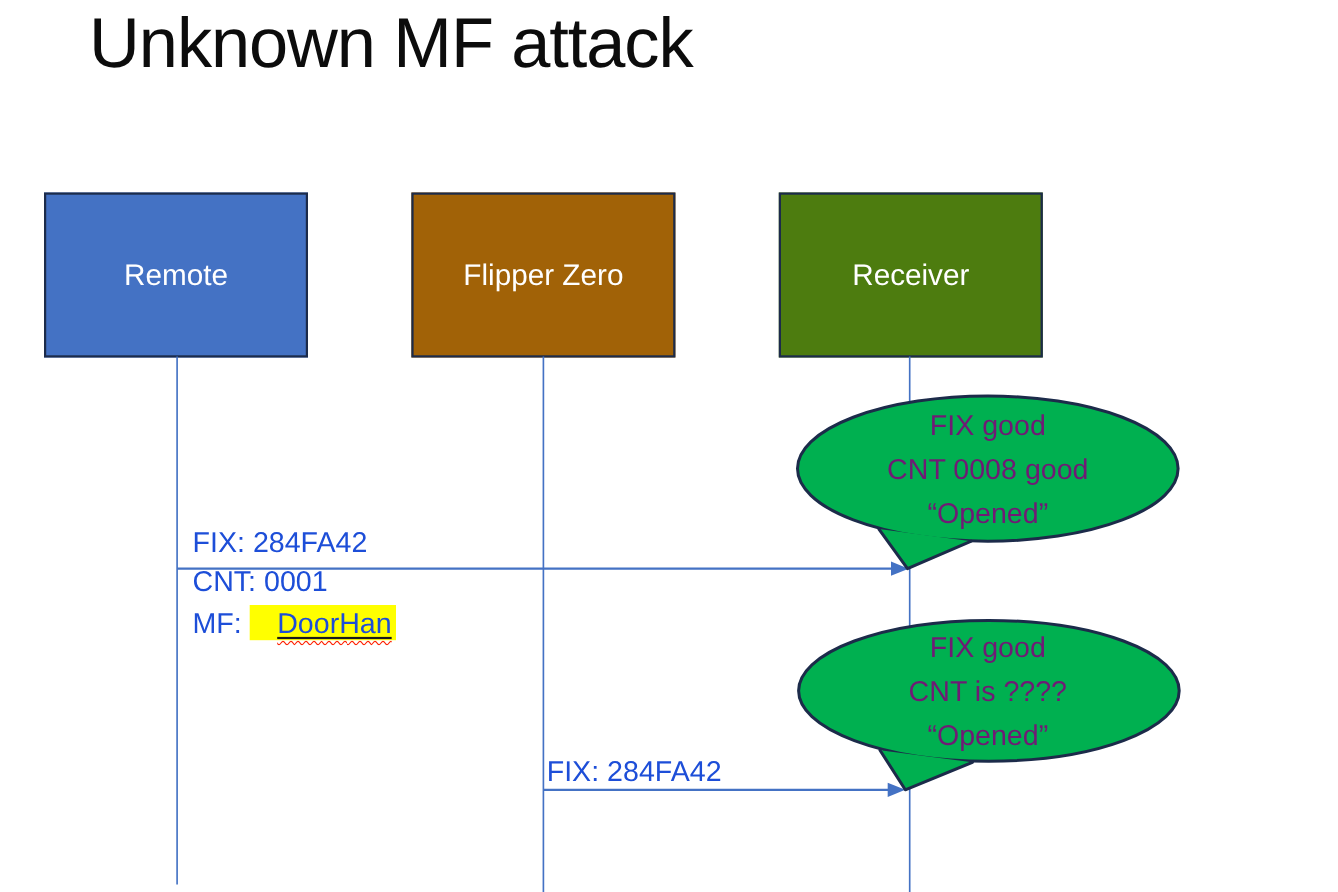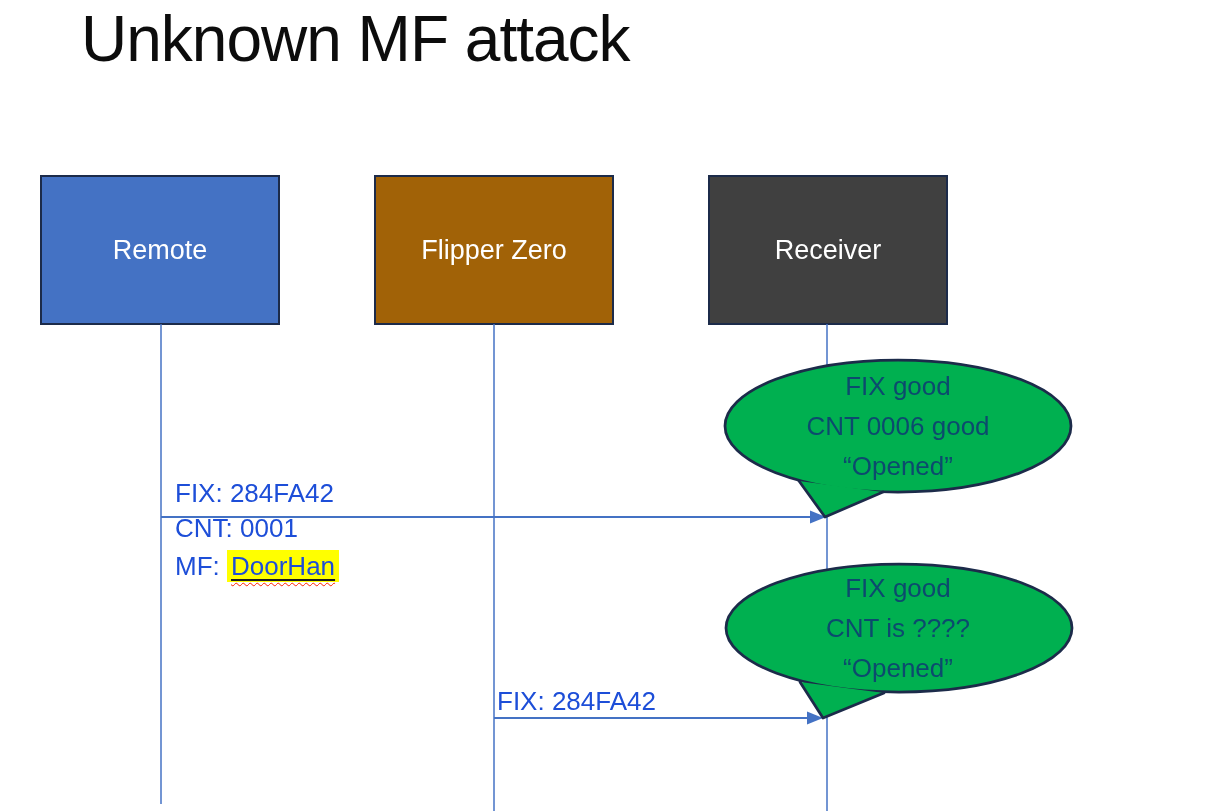--- a/index.html
+++ b/index.html
@@ -26,41 +26,41 @@
   .lifeline   { stroke-width:1.5; fill:none; }
   .arrow-line { stroke-width:2; fill:none; }
   .bubble      { stroke:#1c2b4a; stroke-width:2.75; }
   .bubble-tail { stroke:#1c2b4a; stroke-width:2.75; stroke-linejoin:round; stroke-linecap:round; }
   .msg-label {
     position:absolute; color:#1d4ed8; font-size:26px; line-height:38px;
     white-space:nowrap;
   }
   .hl { padding:1px 4px; }
   .u  { text-decoration:underline solid #1a1a1a 1.5px; text-underline-offset:4px; }
-  .sq { text-decoration:underline wavy #ff2000 1px; text-underline-offset:7px; }
+  .sq { text-decoration:underline wavy #ff2000 1px; text-underline-offset:7px;margin-left:21px; }
   .bubble-text {
     position:absolute; left:725px; width:346px;
-    color:#0c4a6e; font-size:26px; line-height:40px; text-align:center;
+    color:#701a75; font-size:26px; line-height:40px; text-align:center;
     white-space:nowrap;
   }
 </style>
 </head>
 <body>
 
 <div class="stage">
 
   <div class="slide-title">Unknown MF attack</div>
 
   <div class="actor actor-remote" style="background: rgb(68, 114, 196);">
     <span>Remote</span>
   </div>
   <div class="actor actor-flipper" style="background: #a16207;">
     <span>Flipper Zero</span>
   </div>
-  <div class="actor actor-receiver" style="background: #404040; justify-content: center;">
+  <div class="actor actor-receiver" style="background: #4d7c0f; justify-content: center;">
     <span>Receiver</span>
   </div>
 
   <svg class="overlay" width="1216" height="811" viewBox="0 0 1216 811">
     <line class="lifeline" x1="161" y1="324" x2="161" y2="804" stroke="#4472C4"></line>
     <line class="lifeline" x1="494" y1="324" x2="494" y2="811" stroke="#4472C4"></line>
     <line class="lifeline" x1="827" y1="324" x2="827" y2="811" stroke="#4472C4"></line>
 
     <line class="arrow-line" x1="161" y1="517" x2="812" y2="517" stroke="#4472C4"></line>
     <polygon points="826,517 810,510.5 810,523.5" fill="#4472C4"></polygon>
@@ -73,21 +73,21 @@
       <path class="bubble-tail" d="M799,481 L825,517 L883,492" fill="#00B050"></path>
     </g>
     <g>
       <ellipse class="bubble" cx="899" cy="628" rx="173" ry="64" fill="#00B050"></ellipse>
       <path class="bubble-tail" d="M800,682 L823,718 L884,693" fill="#00B050"></path>
     </g>
   </svg>
 
   <div class="bubble-text" style="top:366px">
     <div>FIX good</div>
-    <div>CNT 0006 good</div>
+    <div>CNT 0008 good</div>
     <div>“Opened”</div>
   </div>
   <div class="bubble-text" style="top:568px">
     <div>FIX good</div>
     <div>CNT is ????</div>
     <div>“Opened”</div>
   </div>
 
   <div class="msg-label" style="left:175px; top:474px">
     <span>FIX: 284FA42</span>

